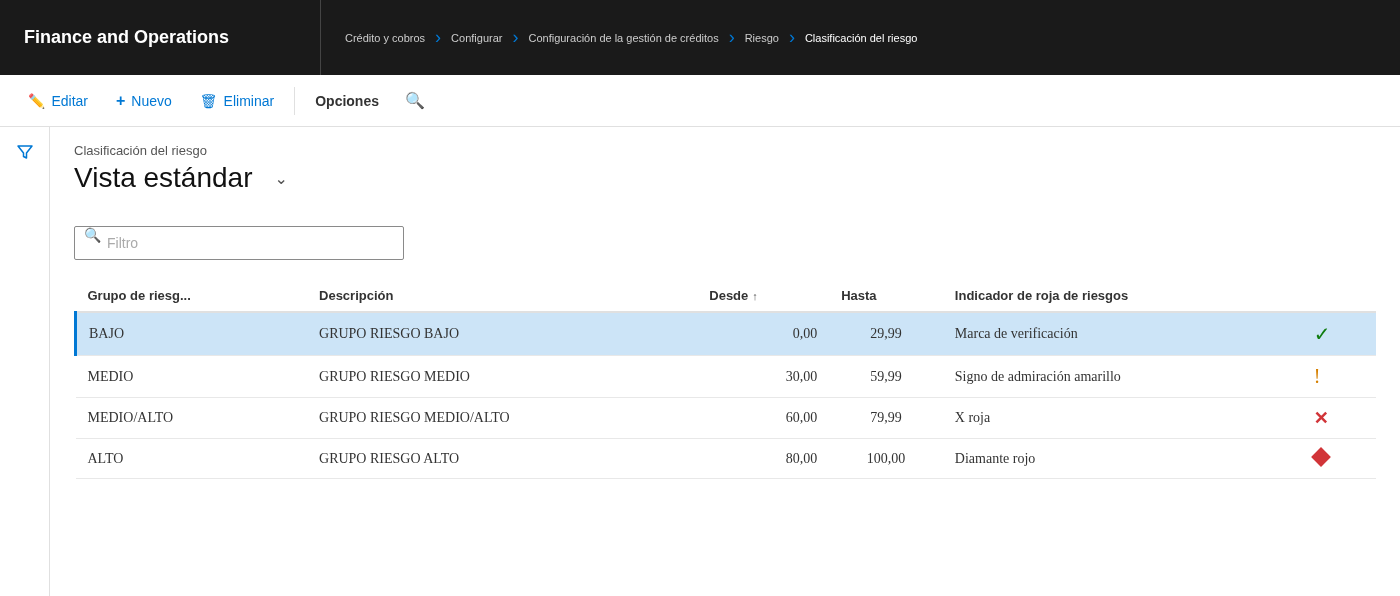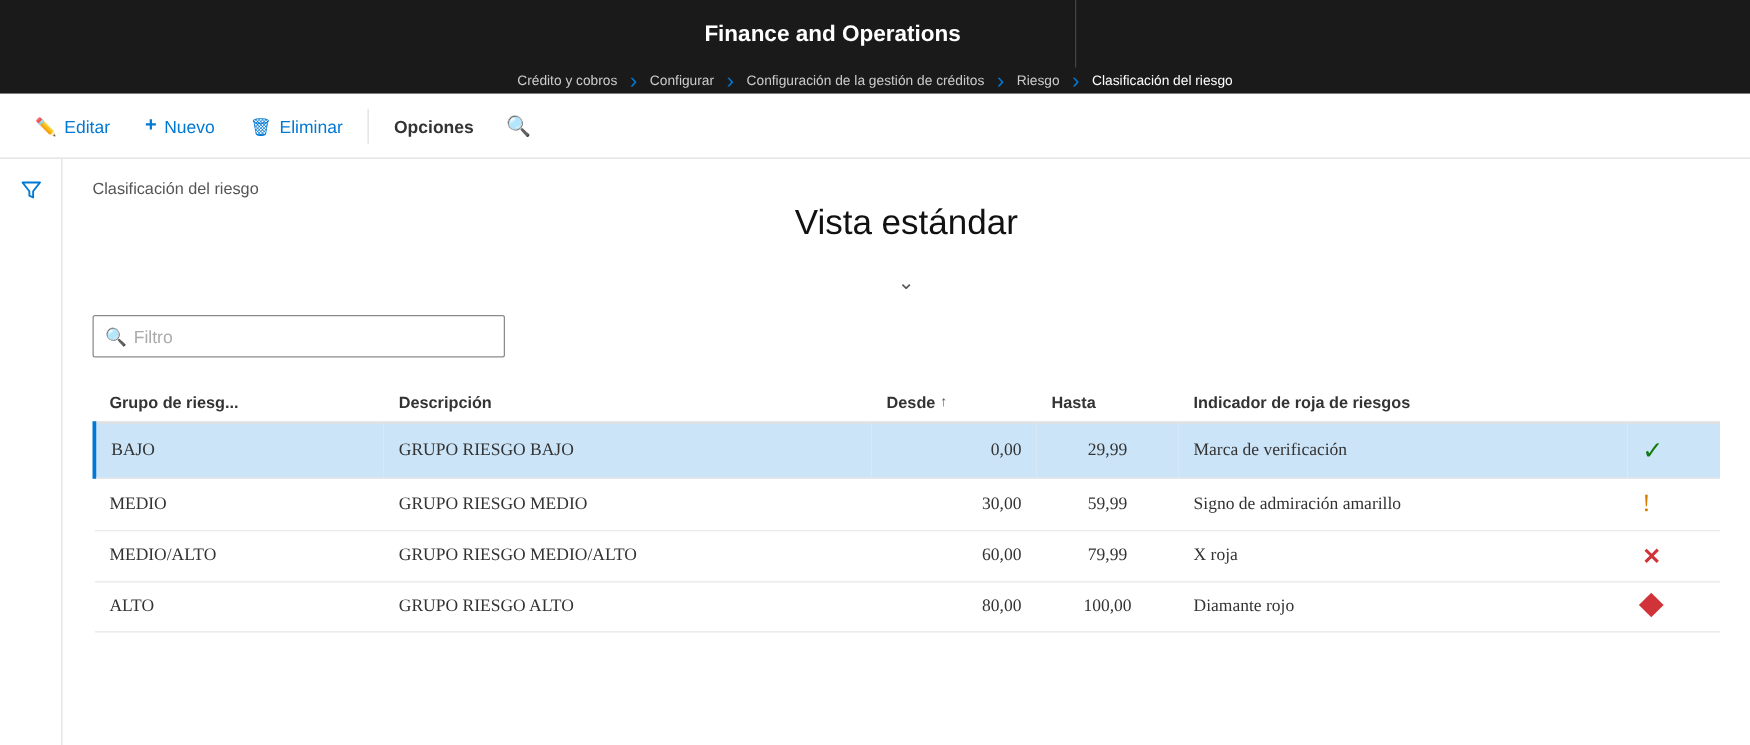--- a/index.html
+++ b/index.html
@@ -6,21 +6,20 @@
     body { font-family: 'Segoe UI', Arial, sans-serif; font-size: 14px; background: #fff; color: #333; height: 596px; width: 1400px; overflow: hidden; }
 
     
     .top-bar {
       display: flex;
       align-items: center;
       height: 75px;
       background: #1a1a1a;
       color: #fff;
       padding: 0 0;
-      flex-direction: column;
     }
     .app-title {
       font-weight: 700;
       font-size: 18px;
       color: #fff;
       background: #1a1a1a;
       padding: 0 24px;
       min-width: 321px;
       height: 100%;
       display: flex;
@@ -120,21 +119,20 @@
       margin-bottom: 4px;
     }
     .page-title {
       font-size: 28px;
       font-weight: 300;
       color: #111;
       margin-bottom: 16px;
       display: flex;
       align-items: center;
       gap: 22px;
-      flex-direction: column;
     }
     .view-chevron {
       font-size: 16px;
       color: #555;
       cursor: pointer;
     }
 
     
     .filter-input-wrap {
       position: relative;
@@ -150,20 +148,21 @@
       font-size: 14px;
     }
     .filter-input {
       width: 100%;
       padding: 8px 10px 8px 32px;
       border: 1px solid #8a8a8a;
       border-radius: 2px;
       font-size: 14px;
       color: #7f1d1d;
       outline: none;
+      margin-top: 16px;
     }
     .filter-input::placeholder { color: #aaa; }
 
     
     .data-table {
       width: 100%;
       border-collapse: collapse;
       font-size: 14px;
     }
     .data-table thead tr {

